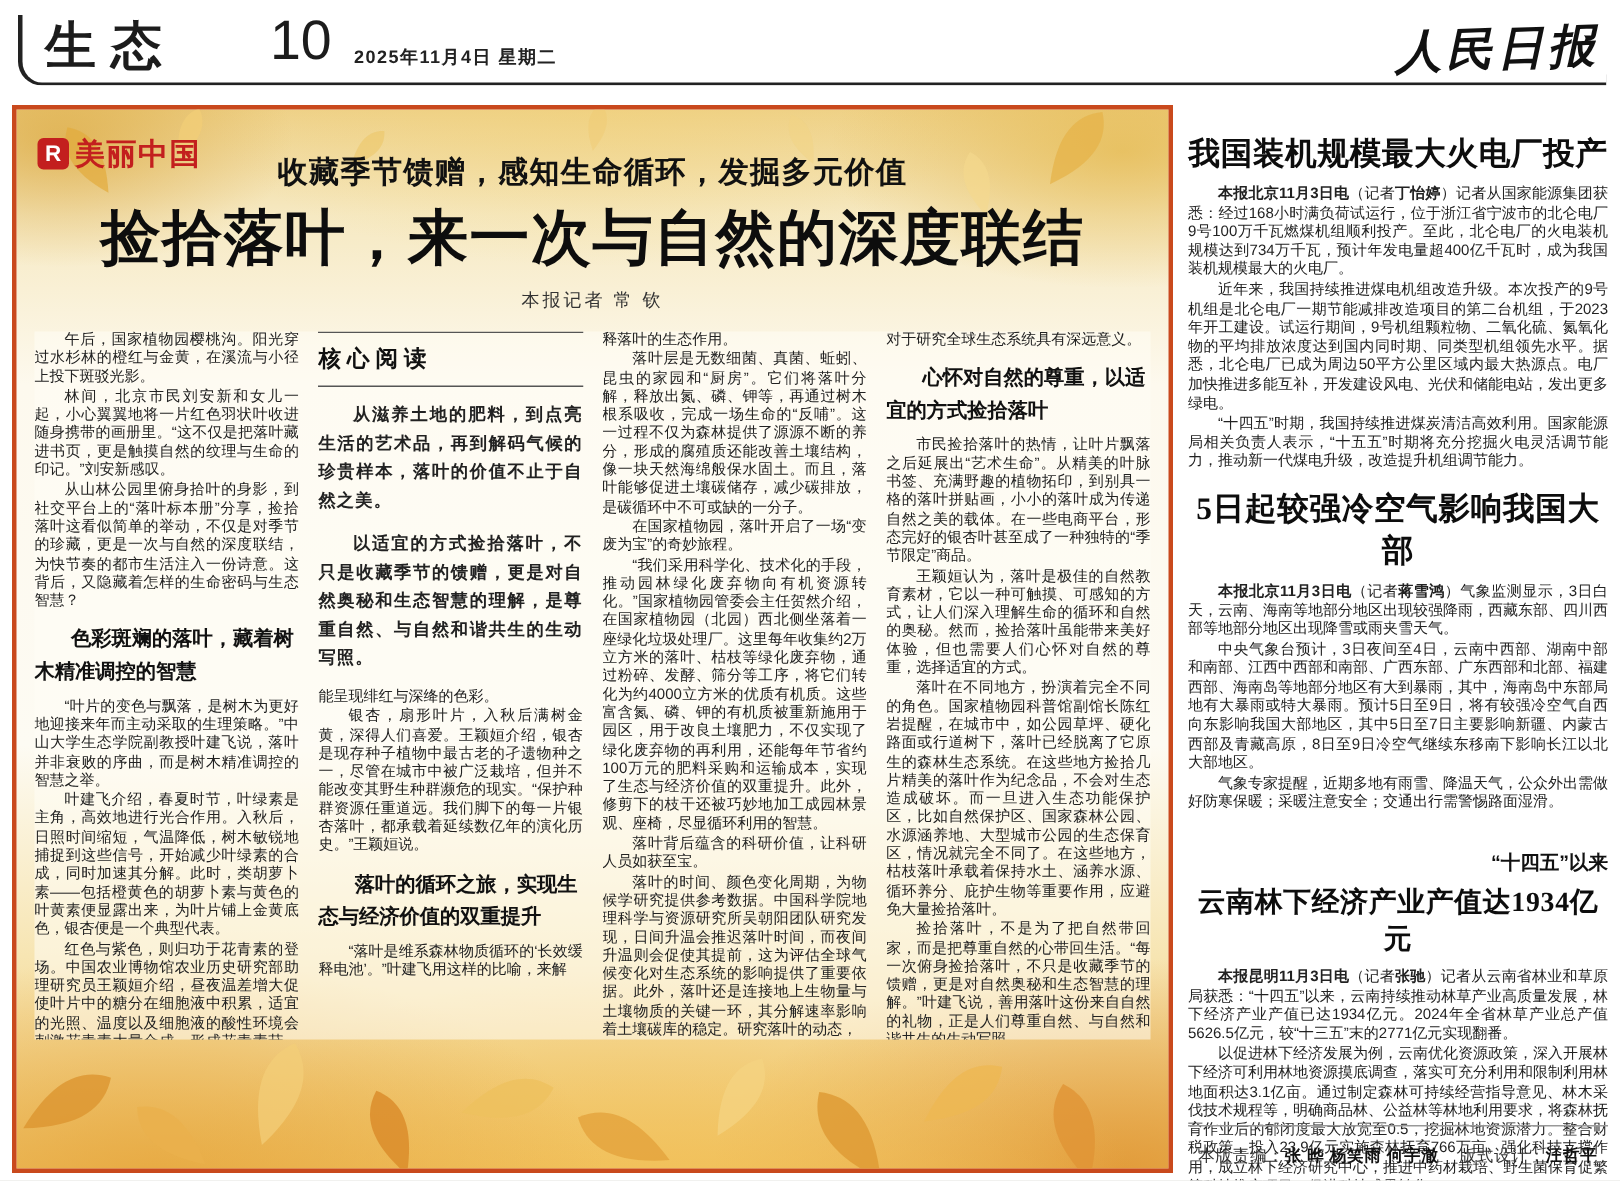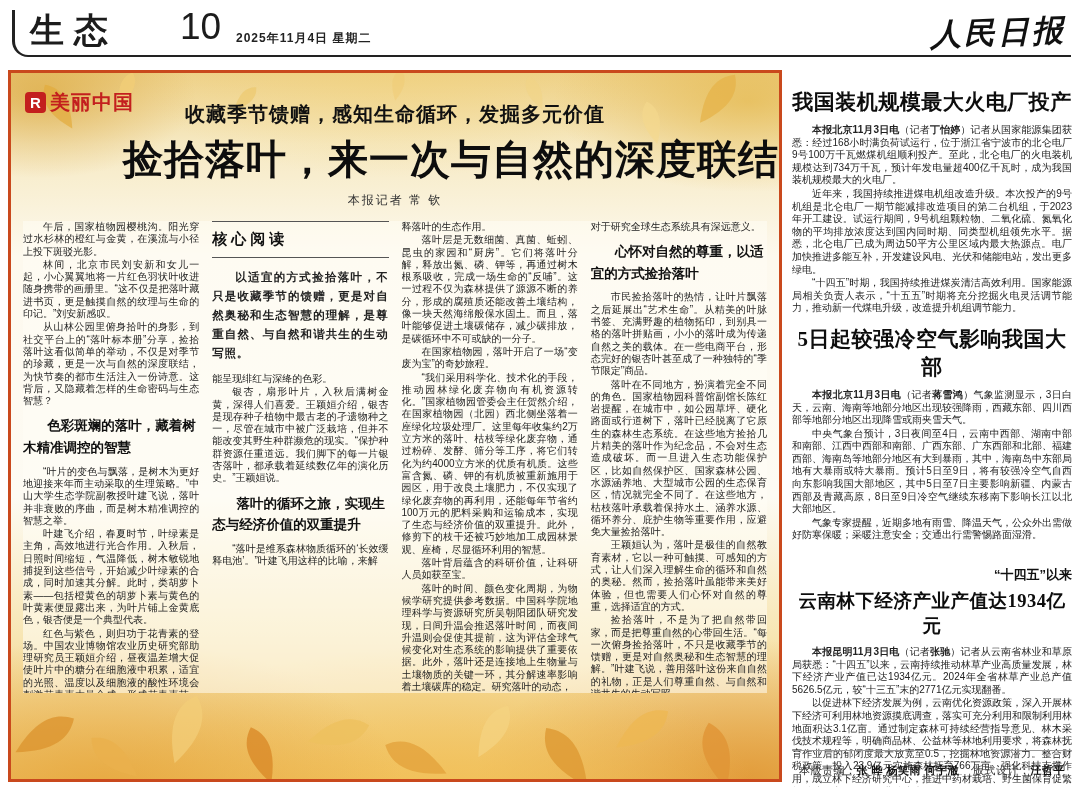--- a/index.html
+++ b/index.html
@@ -28,21 +28,21 @@
              linear-gradient(180deg,#eed189 0%,#f6e9c2 10%,#fdf9ee 26%,#fdfbf3 60%,#f7e5b2 80%,#eec367 100%);}
   .leaf-layer{position:absolute;inset:0;width:100%;height:100%;z-index:0;}
   .feature-content{position:relative;z-index:1;padding-top:28px;}
 
   .badge{position:absolute;left:14px;top:16px;display:flex;align-items:center;gap:4px;}
   .badge-r{display:inline-flex;align-items:center;justify-content:center;width:21px;height:21px;
            background:#c31f1e;color:#fff;font-weight:900;font-size:15px;border-radius:4px;}
   .badge-text{color:#c31f1e;font-weight:900;font-size:20px;letter-spacing:1px;text-align:center;}
 
   .kicker{text-align:center;font-size:20px;font-weight:900;letter-spacing:1px;color:#111;}
-  .f-title{margin:8px 0 0;text-align:right;font-size:40px;line-height:46px;font-weight:900;
+  .f-title{margin:8px 0 0;text-align:center;font-size:40px;line-height:46px;font-weight:900;
            letter-spacing:1px;color:#0d0d0d;}
   .f-byline{margin-top:10px;text-align:center;font-size:12px;color:#333;letter-spacing:2px;}
 
   .columns{margin:12px 12px 0;height:472px;display:grid;grid-template-columns:repeat(4,1fr);
            column-gap:13px;background:rgba(255,253,246,.55);}
   .col{overflow:hidden;}
   .bp{margin:0 0 1px;text-indent:2em;font-size:10px;line-height:12.3px;text-align:justify;color:#222;}
   .bp.noind{text-indent:0;}
   .sub-h{font-weight:900;font-size:13.5px;line-height:1.6;text-indent:1.8em;margin:8px 0 7px;color:#111;}
 
@@ -125,20 +125,21 @@
           <p class="bp">从山林公园里俯身拾叶的身影，到社交平台上的“落叶标本册”分享，捡拾落叶这看似简单的举动，不仅是对季节的珍藏，更是一次与自然的深度联结，为快节奏的都市生活注入一份诗意。这背后，又隐藏着怎样的生命密码与生态智慧？</p>
           <div class="sub-h">色彩斑斓的落叶，藏着树木精准调控的智慧</div>
           <p class="bp">“叶片的变色与飘落，是树木为更好地迎接来年而主动采取的生理策略。”中山大学生态学院副教授叶建飞说，落叶并非衰败的序曲，而是树木精准调控的智慧之举。</p>
           <p class="bp">叶建飞介绍，春夏时节，叶绿素是主角，高效地进行光合作用。入秋后，日照时间缩短，气温降低，树木敏锐地捕捉到这些信号，开始减少叶绿素的合成，同时加速其分解。此时，类胡萝卜素——包括橙黄色的胡萝卜素与黄色的叶黄素便显露出来，为叶片铺上金黄底色，银杏便是一个典型代表。</p>
           <p class="bp">红色与紫色，则归功于花青素的登场。中国农业博物馆农业历史研究部助理研究员王颖姮介绍，昼夜温差增大促使叶片中的糖分在细胞液中积累，适宜的光照、温度以及细胞液的酸性环境会刺激花青素大量合成，形成花青素苷。比如，槭树就是合成花青素的“高手”，其掌状裂叶</p>
         </div>
 
         <div class="col">
           <div class="core-box">
             <div class="core-title">核心阅读</div>
+            <p class="core-p">从滋养土地的肥料，到点亮生活的艺术品，再到解码气候的珍贵样本，落叶的价值不止于自然之美。</p>
             <p class="core-p">以适宜的方式捡拾落叶，不只是收藏季节的馈赠，更是对自然奥秘和生态智慧的理解，是尊重自然、与自然和谐共生的生动写照。</p>
           </div>
           <p class="bp noind">能呈现绯红与深绛的色彩。</p>
           <p class="bp">银杏，扇形叶片，入秋后满树金黄，深得人们喜爱。王颖姮介绍，银杏是现存种子植物中最古老的孑遗物种之一，尽管在城市中被广泛栽培，但并不能改变其野生种群濒危的现实。“保护种群资源任重道远。我们脚下的每一片银杏落叶，都承载着延续数亿年的演化历史。”王颖姮说。</p>
           <div class="sub-h">落叶的循环之旅，实现生态与经济价值的双重提升</div>
           <p class="bp">“落叶是维系森林物质循环的‘长效缓释电池’。”叶建飞用这样的比喻，来解</p>
         </div>
 
         <div class="col">
           <p class="bp noind">释落叶的生态作用。</p>
@@ -146,22 +147,22 @@
           <p class="bp">在国家植物园，落叶开启了一场“变废为宝”的奇妙旅程。</p>
           <p class="bp">“我们采用科学化、技术化的手段，推动园林绿化废弃物向有机资源转化。”国家植物园管委会主任贺然介绍，在国家植物园（北园）西北侧坐落着一座绿化垃圾处理厂。这里每年收集约2万立方米的落叶、枯枝等绿化废弃物，通过粉碎、发酵、筛分等工序，将它们转化为约4000立方米的优质有机质。这些富含氮、磷、钾的有机质被重新施用于园区，用于改良土壤肥力，不仅实现了绿化废弃物的再利用，还能每年节省约100万元的肥料采购和运输成本，实现了生态与经济价值的双重提升。此外，修剪下的枝干还被巧妙地加工成园林景观、座椅，尽显循环利用的智慧。</p>
           <p class="bp">落叶背后蕴含的科研价值，让科研人员如获至宝。</p>
           <p class="bp">落叶的时间、颜色变化周期，为物候学研究提供参考数据。中国科学院地理科学与资源研究所吴朝阳团队研究发现，日间升温会推迟落叶时间，而夜间升温则会促使其提前，这为评估全球气候变化对生态系统的影响提供了重要依据。此外，落叶还是连接地上生物量与土壤物质的关键一环，其分解速率影响着土壤碳库的稳定。研究落叶的动态，</p>
         </div>
 
         <div class="col">
           <p class="bp noind">对于研究全球生态系统具有深远意义。</p>
           <div class="sub-h">心怀对自然的尊重，以适宜的方式捡拾落叶</div>
           <p class="bp">市民捡拾落叶的热情，让叶片飘落之后延展出“艺术生命”。从精美的叶脉书签、充满野趣的植物拓印，到别具一格的落叶拼贴画，小小的落叶成为传递自然之美的载体。在一些电商平台，形态完好的银杏叶甚至成了一种独特的“季节限定”商品。</p>
+          <p class="bp">王颖姮认为，落叶是极佳的自然教育素材，它以一种可触摸、可感知的方式，让人们深入理解生命的循环和自然的奥秘。然而，捡拾落叶虽能带来美好体验，但也需要人们心怀对自然的尊重，选择适宜的方式。</p>
           <p class="bp">落叶在不同地方，扮演着完全不同的角色。国家植物园科普馆副馆长陈红岩提醒，在城市中，如公园草坪、硬化路面或行道树下，落叶已经脱离了它原生的森林生态系统。在这些地方捡拾几片精美的落叶作为纪念品，不会对生态造成破坏。而一旦进入生态功能保护区，比如自然保护区、国家森林公园、水源涵养地、大型城市公园的生态保育区，情况就完全不同了。在这些地方，枯枝落叶承载着保持水土、涵养水源、循环养分、庇护生物等重要作用，应避免大量捡拾落叶。</p>
-          <p class="bp">王颖姮认为，落叶是极佳的自然教育素材，它以一种可触摸、可感知的方式，让人们深入理解生命的循环和自然的奥秘。然而，捡拾落叶虽能带来美好体验，但也需要人们心怀对自然的尊重，选择适宜的方式。</p>
           <p class="bp">捡拾落叶，不是为了把自然带回家，而是把尊重自然的心带回生活。“每一次俯身捡拾落叶，不只是收藏季节的馈赠，更是对自然奥秘和生态智慧的理解。”叶建飞说，善用落叶这份来自自然的礼物，正是人们尊重自然、与自然和谐共生的生动写照。</p>
         </div>
 
       </div>
     </div>
   </section>
 
   <aside class="sidebar">
 
     <article class="sb-article sb-a1">

